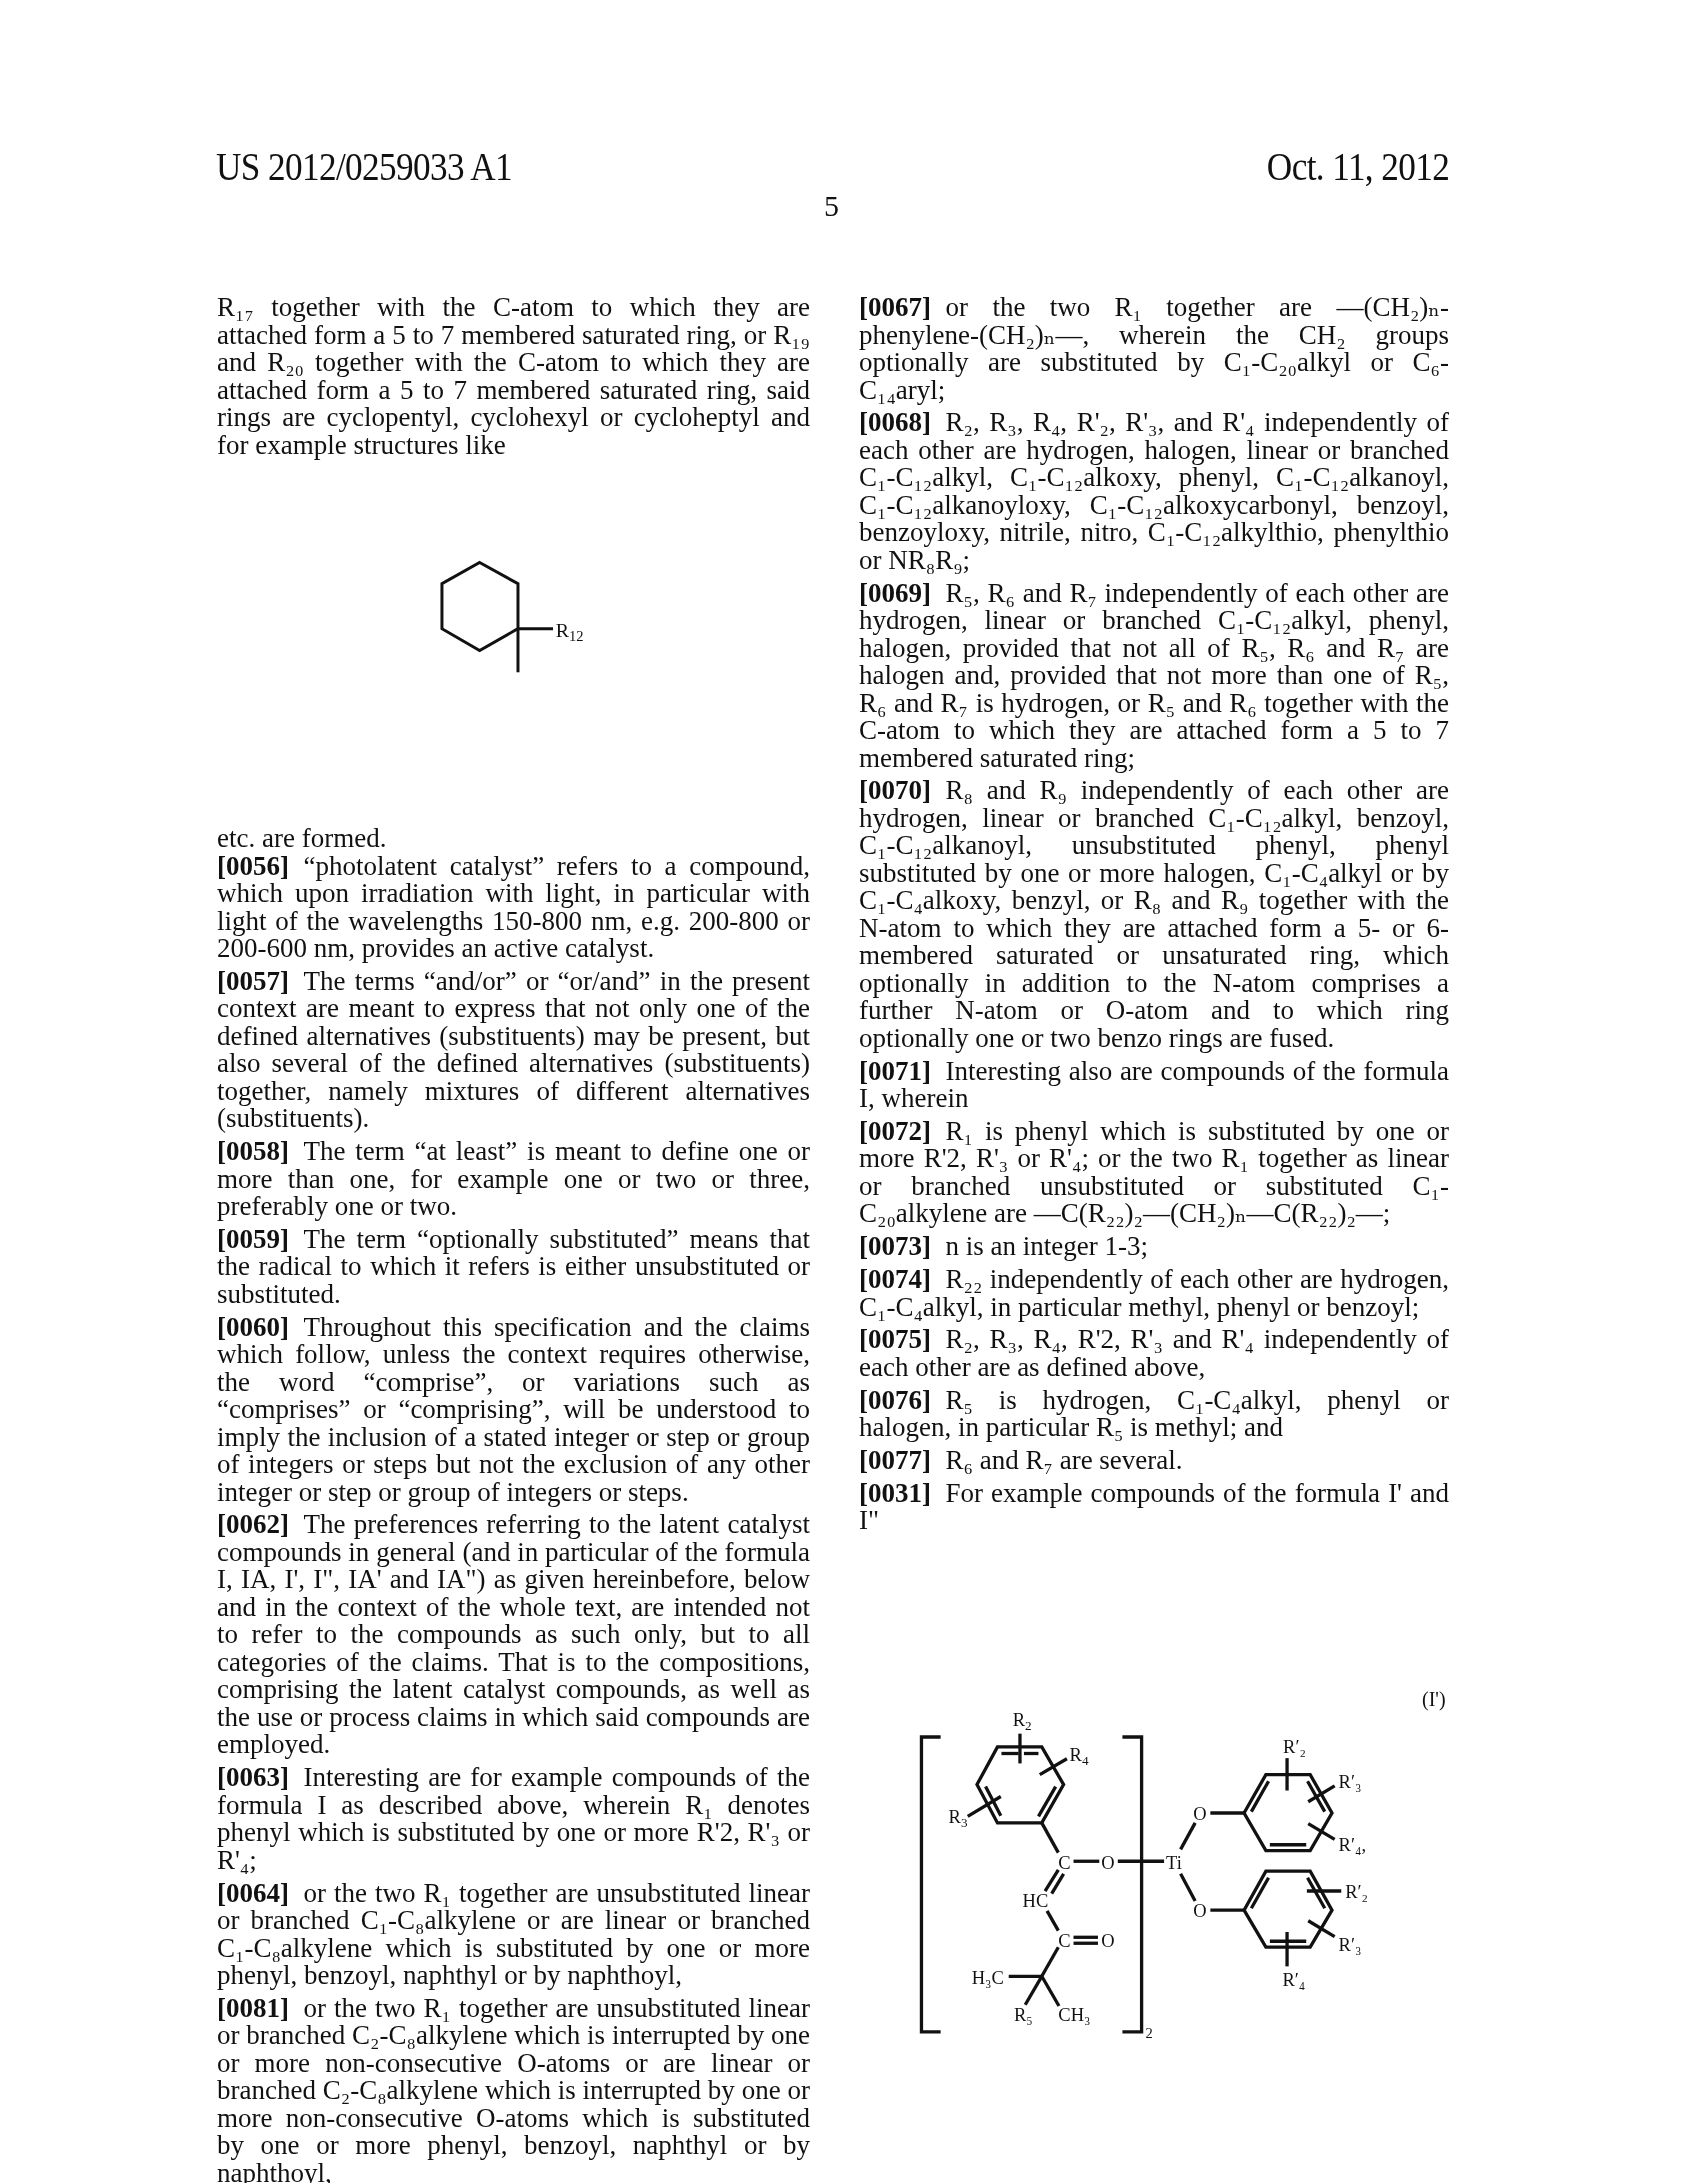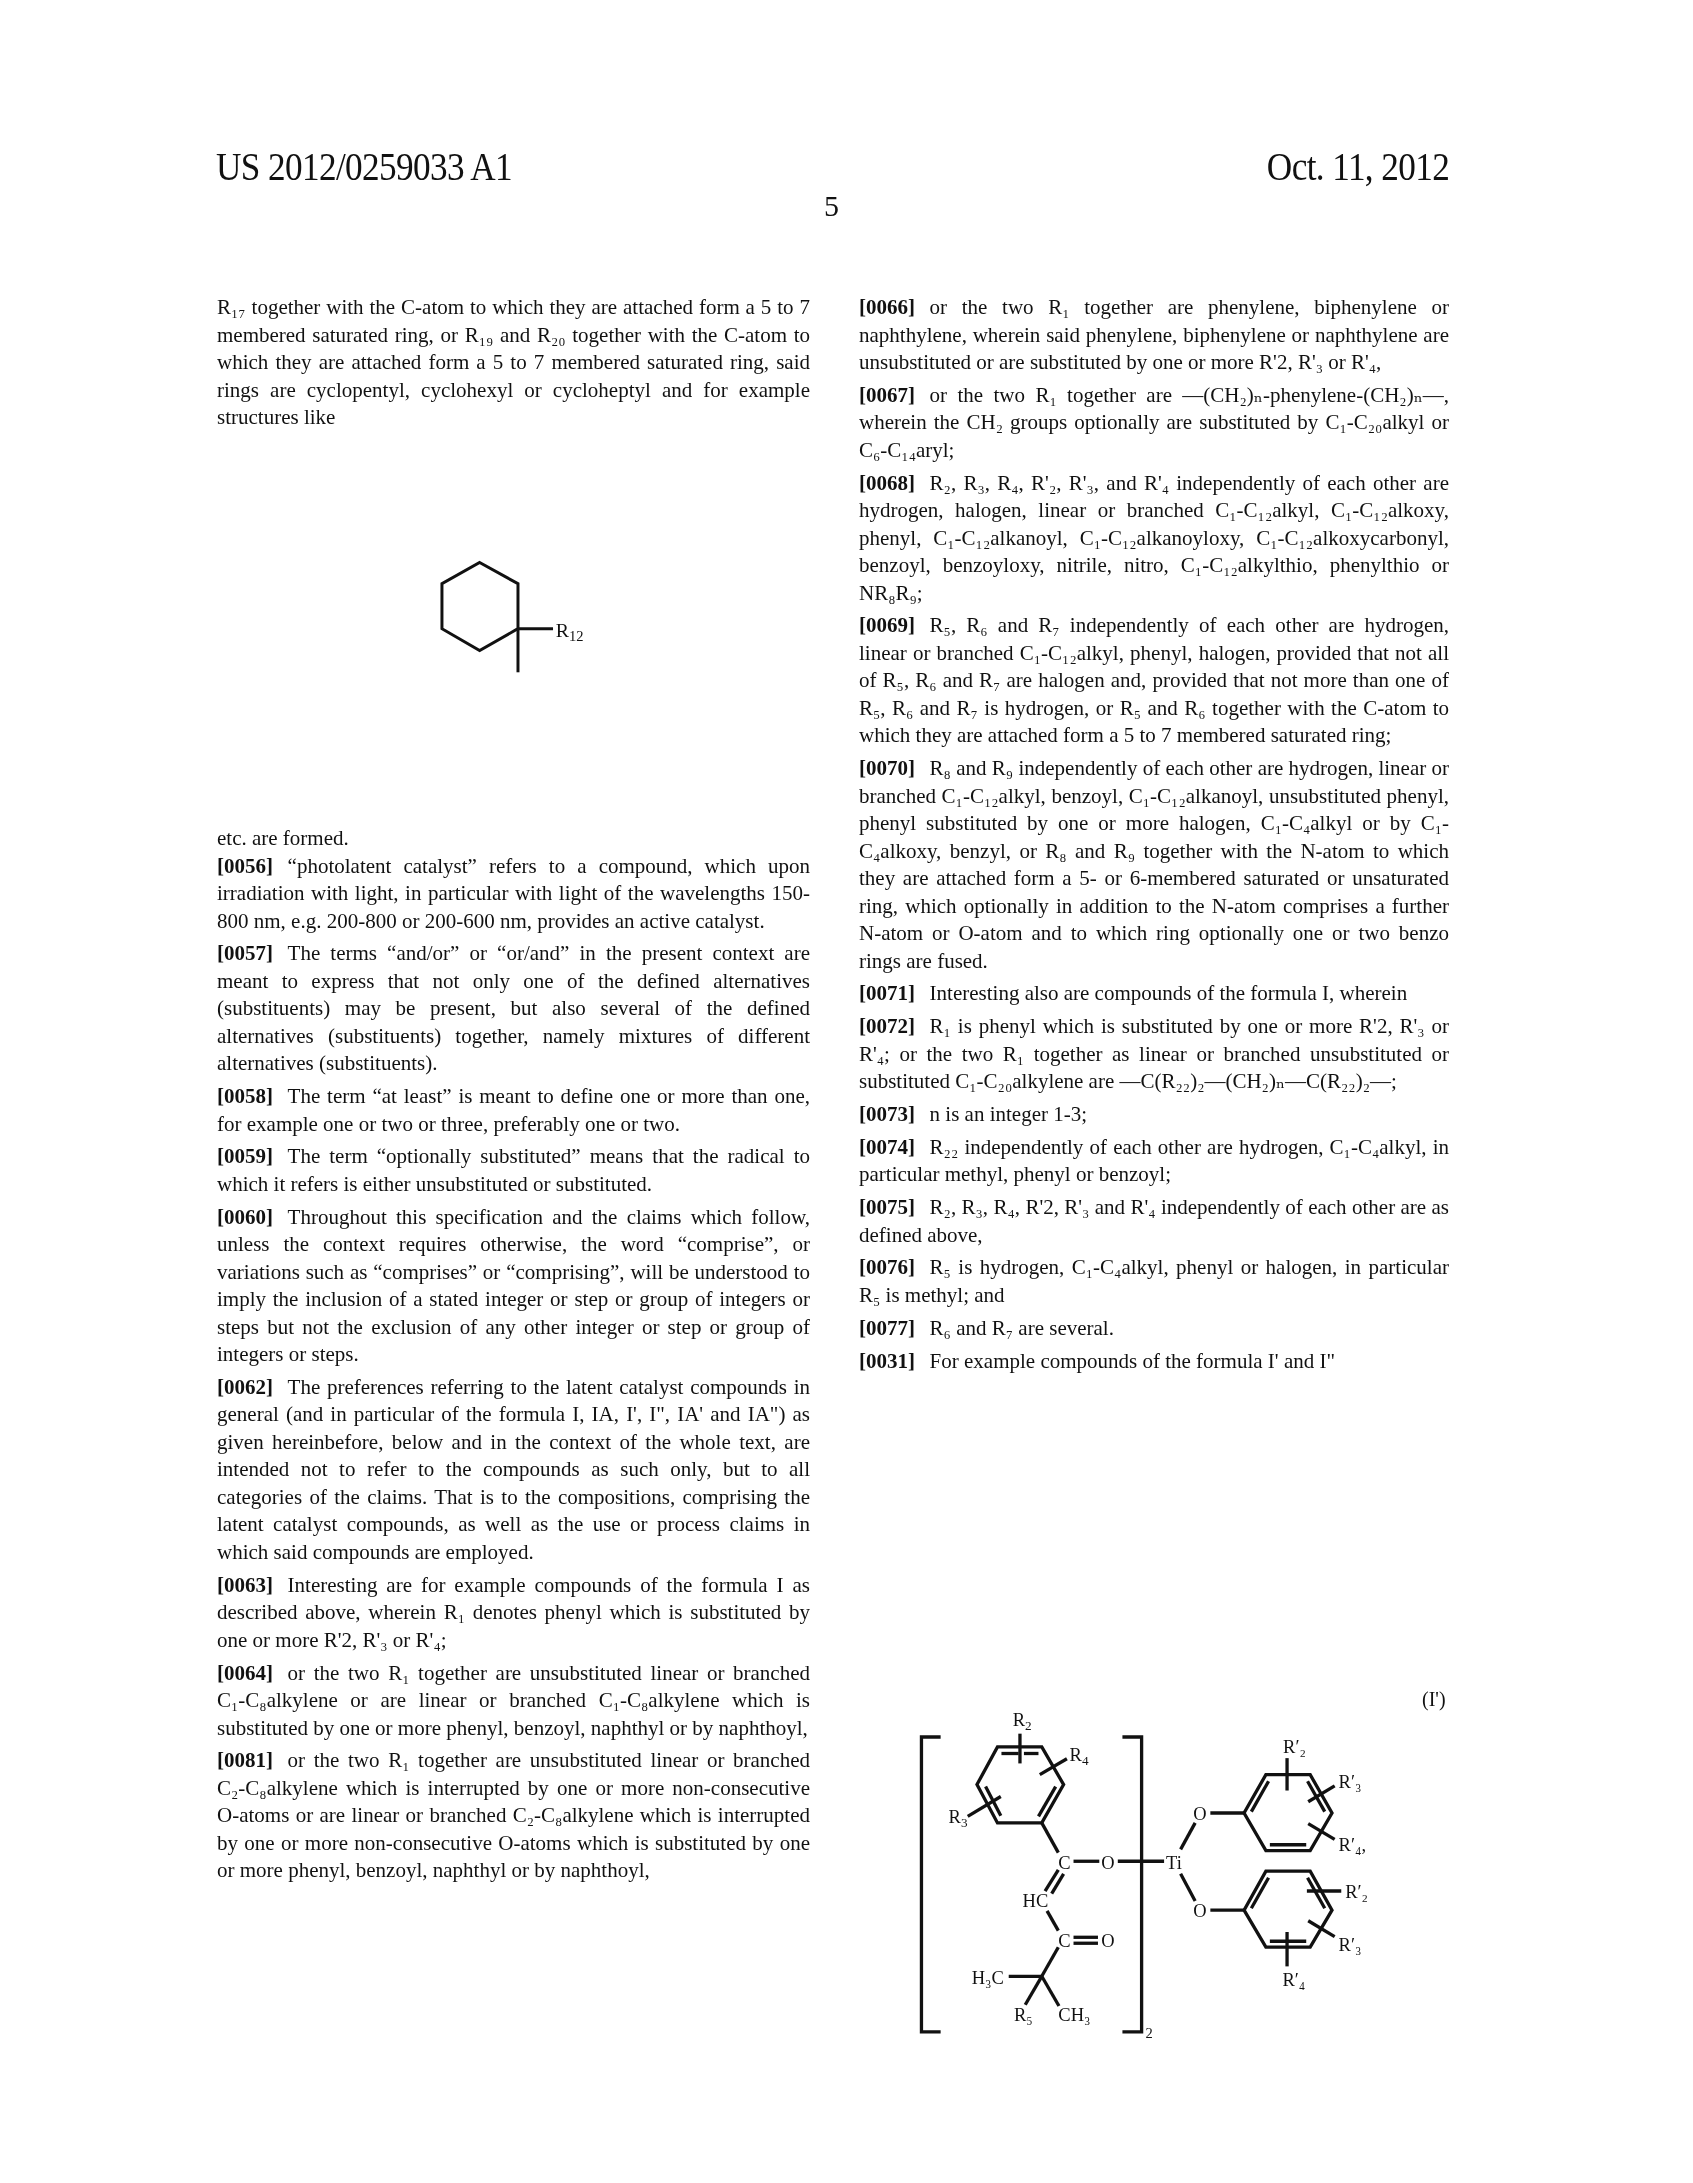--- a/index.html
+++ b/index.html
@@ -1,21 +1,21 @@
 <!DOCTYPE html>
 <html style="font-size:10.6px"><head>
 <meta charset="utf-8">
 <style>
   html, body { margin: 0; padding: 0; background: #ffffff; }
   body { width: 1694px; height: 2183px; position: relative; overflow: hidden;
          font-family: "Liberation Serif", "DejaVu Serif", serif; color: #111111; }
   .hdr-left { position: absolute; left: 216px; top: 147px; font-size: 40px; line-height: 40px; letter-spacing: -0.7px; transform: scaleX(0.88); transform-origin: left top; white-space: nowrap; }
   .hdr-right { position: absolute; right: 245px; top: 147px; font-size: 40px; line-height: 40px; letter-spacing: -0.7px; transform: scaleX(0.88); transform-origin: right top; white-space: nowrap; }
   .page-num { position: absolute; left: 824px; top: 191px; font-size: 30px; line-height: 30px; }
-  .col { position: absolute; font-size: 21px; line-height: 27.5px; text-align: justify; }
+  .col { position: absolute; font-size: 27px; line-height: 27.5px; text-align: justify; }
   .col-left { left: 217px; width: 593px; }
   .col-right { left: 859px; width: 590px; }
   .p { margin: 0 0 5.3px 0; text-align: justify; }
   .p .num { font-weight: bold; margin-right: 14.6px; }
   .block { position: absolute; }
   svg text { font-family: "Liberation Serif", "DejaVu Serif", serif; fill: #111; }
   .line { stroke: #111; stroke-width: 5; fill: none; stroke-linecap: butt; }
   .thin { stroke: #111; stroke-width: 4.5; fill: none; }
 </style>
 </head>
@@ -46,21 +46,20 @@
       <p class="p"><span class="num">[0060]</span><span>Throughout this specification and the claims which follow, unless the context requires otherwise, the word “comprise”, or variations such as “comprises” or “comprising”, will be understood to imply the inclusion of a stated integer or step or group of integers or steps but not the exclusion of any other integer or step or group of integers or steps.</span></p>
       <p class="p"><span class="num">[0062]</span><span>The preferences referring to the latent catalyst compounds in general (and in particular of the formula I, IA, I', I", IA' and IA") as given hereinbefore, below and in the context of the whole text, are intended not to refer to the compounds as such only, but to all categories of the claims. That is to the compositions, comprising the latent catalyst compounds, as well as the use or process claims in which said compounds are employed.</span></p>
       <p class="p"><span class="num">[0063]</span><span>Interesting are for example compounds of the formula I as described above, wherein R₁ denotes phenyl which is substituted by one or more R'2, R'₃ or R'₄;</span></p>
       <p class="p"><span class="num">[0064]</span><span>or the two R₁ together are unsubstituted linear or branched C₁-C₈alkylene or are linear or branched C₁-C₈alkylene which is substituted by one or more phenyl, benzoyl, naphthyl or by naphthoyl,</span></p>
       <p class="p"><span class="num">[0081]</span><span>or the two R₁ together are unsubstituted linear or branched C₂-C₈alkylene which is interrupted by one or more non-consecutive O-atoms or are linear or branched C₂-C₈alkylene which is interrupted by one or more non-consecutive O-atoms which is substituted by one or more phenyl, benzoyl, naphthyl or by naphthoyl,</span></p>
     </div>
 </div>
 
 <div class="col col-right" style="top:294px;">
   <div id="right-paras">
-      <p class="p"><span class="num">[0066]</span><span>or the two R₁ together are phenylene, biphenylene or naphthylene, wherein said phenylene, biphenylene or naphthylene are unsubstituted or are substituted by one or more R'2, R'₃ or R'₄,</span></p>
       <p class="p"><span class="num">[0067]</span><span>or the two R₁ together are —(CH₂)ₙ-phenylene-(CH₂)ₙ—, wherein the CH₂ groups optionally are substituted by C₁-C₂₀alkyl or C₆-C₁₄aryl;</span></p>
       <p class="p"><span class="num">[0068]</span><span>R₂, R₃, R₄, R'₂, R'₃, and R'₄ independently of each other are hydrogen, halogen, linear or branched C₁-C₁₂alkyl, C₁-C₁₂alkoxy, phenyl, C₁-C₁₂alkanoyl, C₁-C₁₂alkanoyloxy, C₁-C₁₂alkoxycarbonyl, benzoyl, benzoyloxy, nitrile, nitro, C₁-C₁₂alkylthio, phenylthio or NR₈R₉;</span></p>
       <p class="p"><span class="num">[0069]</span><span>R₅, R₆ and R₇ independently of each other are hydrogen, linear or branched C₁-C₁₂alkyl, phenyl, halogen, provided that not all of R₅, R₆ and R₇ are halogen and, provided that not more than one of R₅, R₆ and R₇ is hydrogen, or R₅ and R₆ together with the C-atom to which they are attached form a 5 to 7 membered saturated ring;</span></p>
       <p class="p"><span class="num">[0070]</span><span>R₈ and R₉ independently of each other are hydrogen, linear or branched C₁-C₁₂alkyl, benzoyl, C₁-C₁₂alkanoyl, unsubstituted phenyl, phenyl substituted by one or more halogen, C₁-C₄alkyl or by C₁-C₄alkoxy, benzyl, or R₈ and R₉ together with the N-atom to which they are attached form a 5- or 6-membered saturated or unsaturated ring, which optionally in addition to the N-atom comprises a further N-atom or O-atom and to which ring optionally one or two benzo rings are fused.</span></p>
       <p class="p"><span class="num">[0071]</span><span>Interesting also are compounds of the formula I, wherein</span></p>
       <p class="p"><span class="num">[0072]</span><span>R₁ is phenyl which is substituted by one or more R'2, R'₃ or R'₄; or the two R₁ together as linear or branched unsubstituted or substituted C₁-C₂₀alkylene are —C(R₂₂)₂—(CH₂)ₙ—C(R₂₂)₂—;</span></p>
       <p class="p"><span class="num">[0073]</span><span>n is an integer 1-3;</span></p>
       <p class="p"><span class="num">[0074]</span><span>R₂₂ independently of each other are hydrogen, C₁-C₄alkyl, in particular methyl, phenyl or benzoyl;</span></p>
       <p class="p"><span class="num">[0075]</span><span>R₂, R₃, R₄, R'2, R'₃ and R'₄ independently of each other are as defined above,</span></p>
       <p class="p"><span class="num">[0076]</span><span>R₅ is hydrogen, C₁-C₄alkyl, phenyl or halogen, in particular R₅ is methyl; and</span></p>

